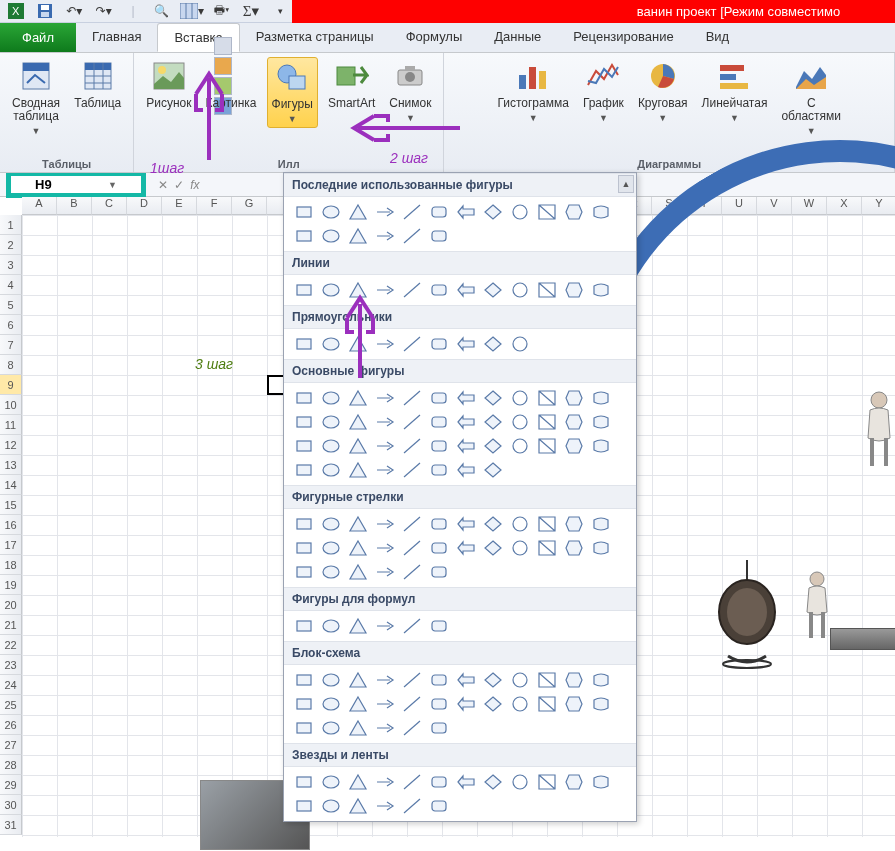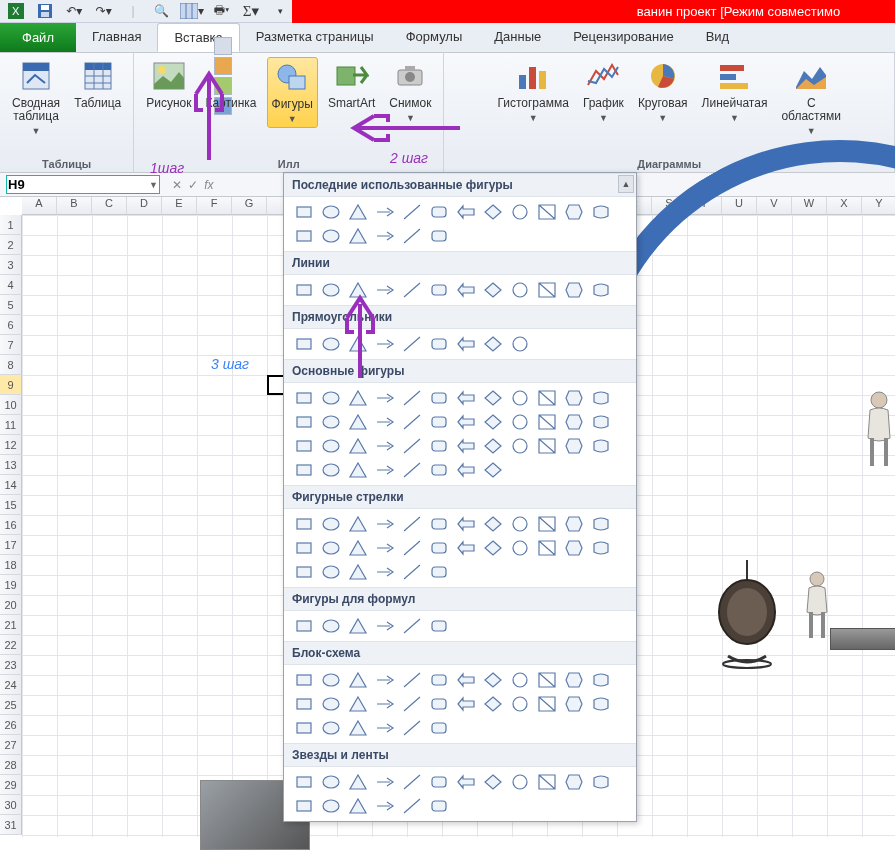--- a/index.html
+++ b/index.html
@@ -127,25 +127,25 @@
 
   
   .fxrow {
     display:flex;
     align-items:center;
     height:24px;
     border-bottom:1px solid #c6c9cd;
     background:#f4f6fa;
   }
   .namebox {
-    width: 154px;
-    border:1px solid #14b8a6;
+    width: 140px;
+    border:5px solid #14b8a6;
     background:#fff;
     margin:2px 6px;
-    padding:1px 1px;
+    padding:1px 24px;
     font-weight:bold;
     font-size:13px;
     display:flex;
     justify-content:space-between;
     align-items:center;
   }
   .fx-icons { display:flex; gap:6px; padding:0 6px; color:#888;}
 
   
   .sheet {
@@ -1444,21 +1444,21 @@
       <path d="M120 20 L18 20 M34 8 L14 20 L34 32 M34 8 L48 8 L48 14 M34 32 L48 32 L48 26"></path>
     </svg>
 </div>
 <div class="anno" style="top:150px;left:390px;">2 шаг</div>
 
 <div class="anno" style="top:286px;left:335px;">
   <svg width="50" height="100">
       <path d="M25 92 L25 18 M12 32 L25 12 L38 32 M12 32 L12 46 L19 46 M38 32 L38 46 L31 46"></path>
     </svg>
 </div>
-<div class="anno" style="top:356px;left:195px;color:#3b82f6;margin-left:16px;">3 шаг</div>
+<div class="anno" style="top:356px;left:195px;color:#4d7c0f;">3 шаг</div>
 
 <div class="drawing-area">
   <div class="arc"></div>
   <div class="chair">
     <svg width="74" height="110" viewBox="0 0 74 110">
       <line x1="37" y1="0" x2="37" y2="20" stroke="#333" stroke-width="2"></line>
       <ellipse cx="37" cy="52" rx="28" ry="32" fill="#4a4038" stroke="#2a2420" stroke-width="2"></ellipse>
       <ellipse cx="37" cy="52" rx="20" ry="24" fill="#6b5d52"></ellipse>
       <path d="M18 96 Q37 108 56 96" fill="none" stroke="#333" stroke-width="3"></path>
       <ellipse cx="37" cy="104" rx="24" ry="4" fill="none" stroke="#333" stroke-width="2"></ellipse>

